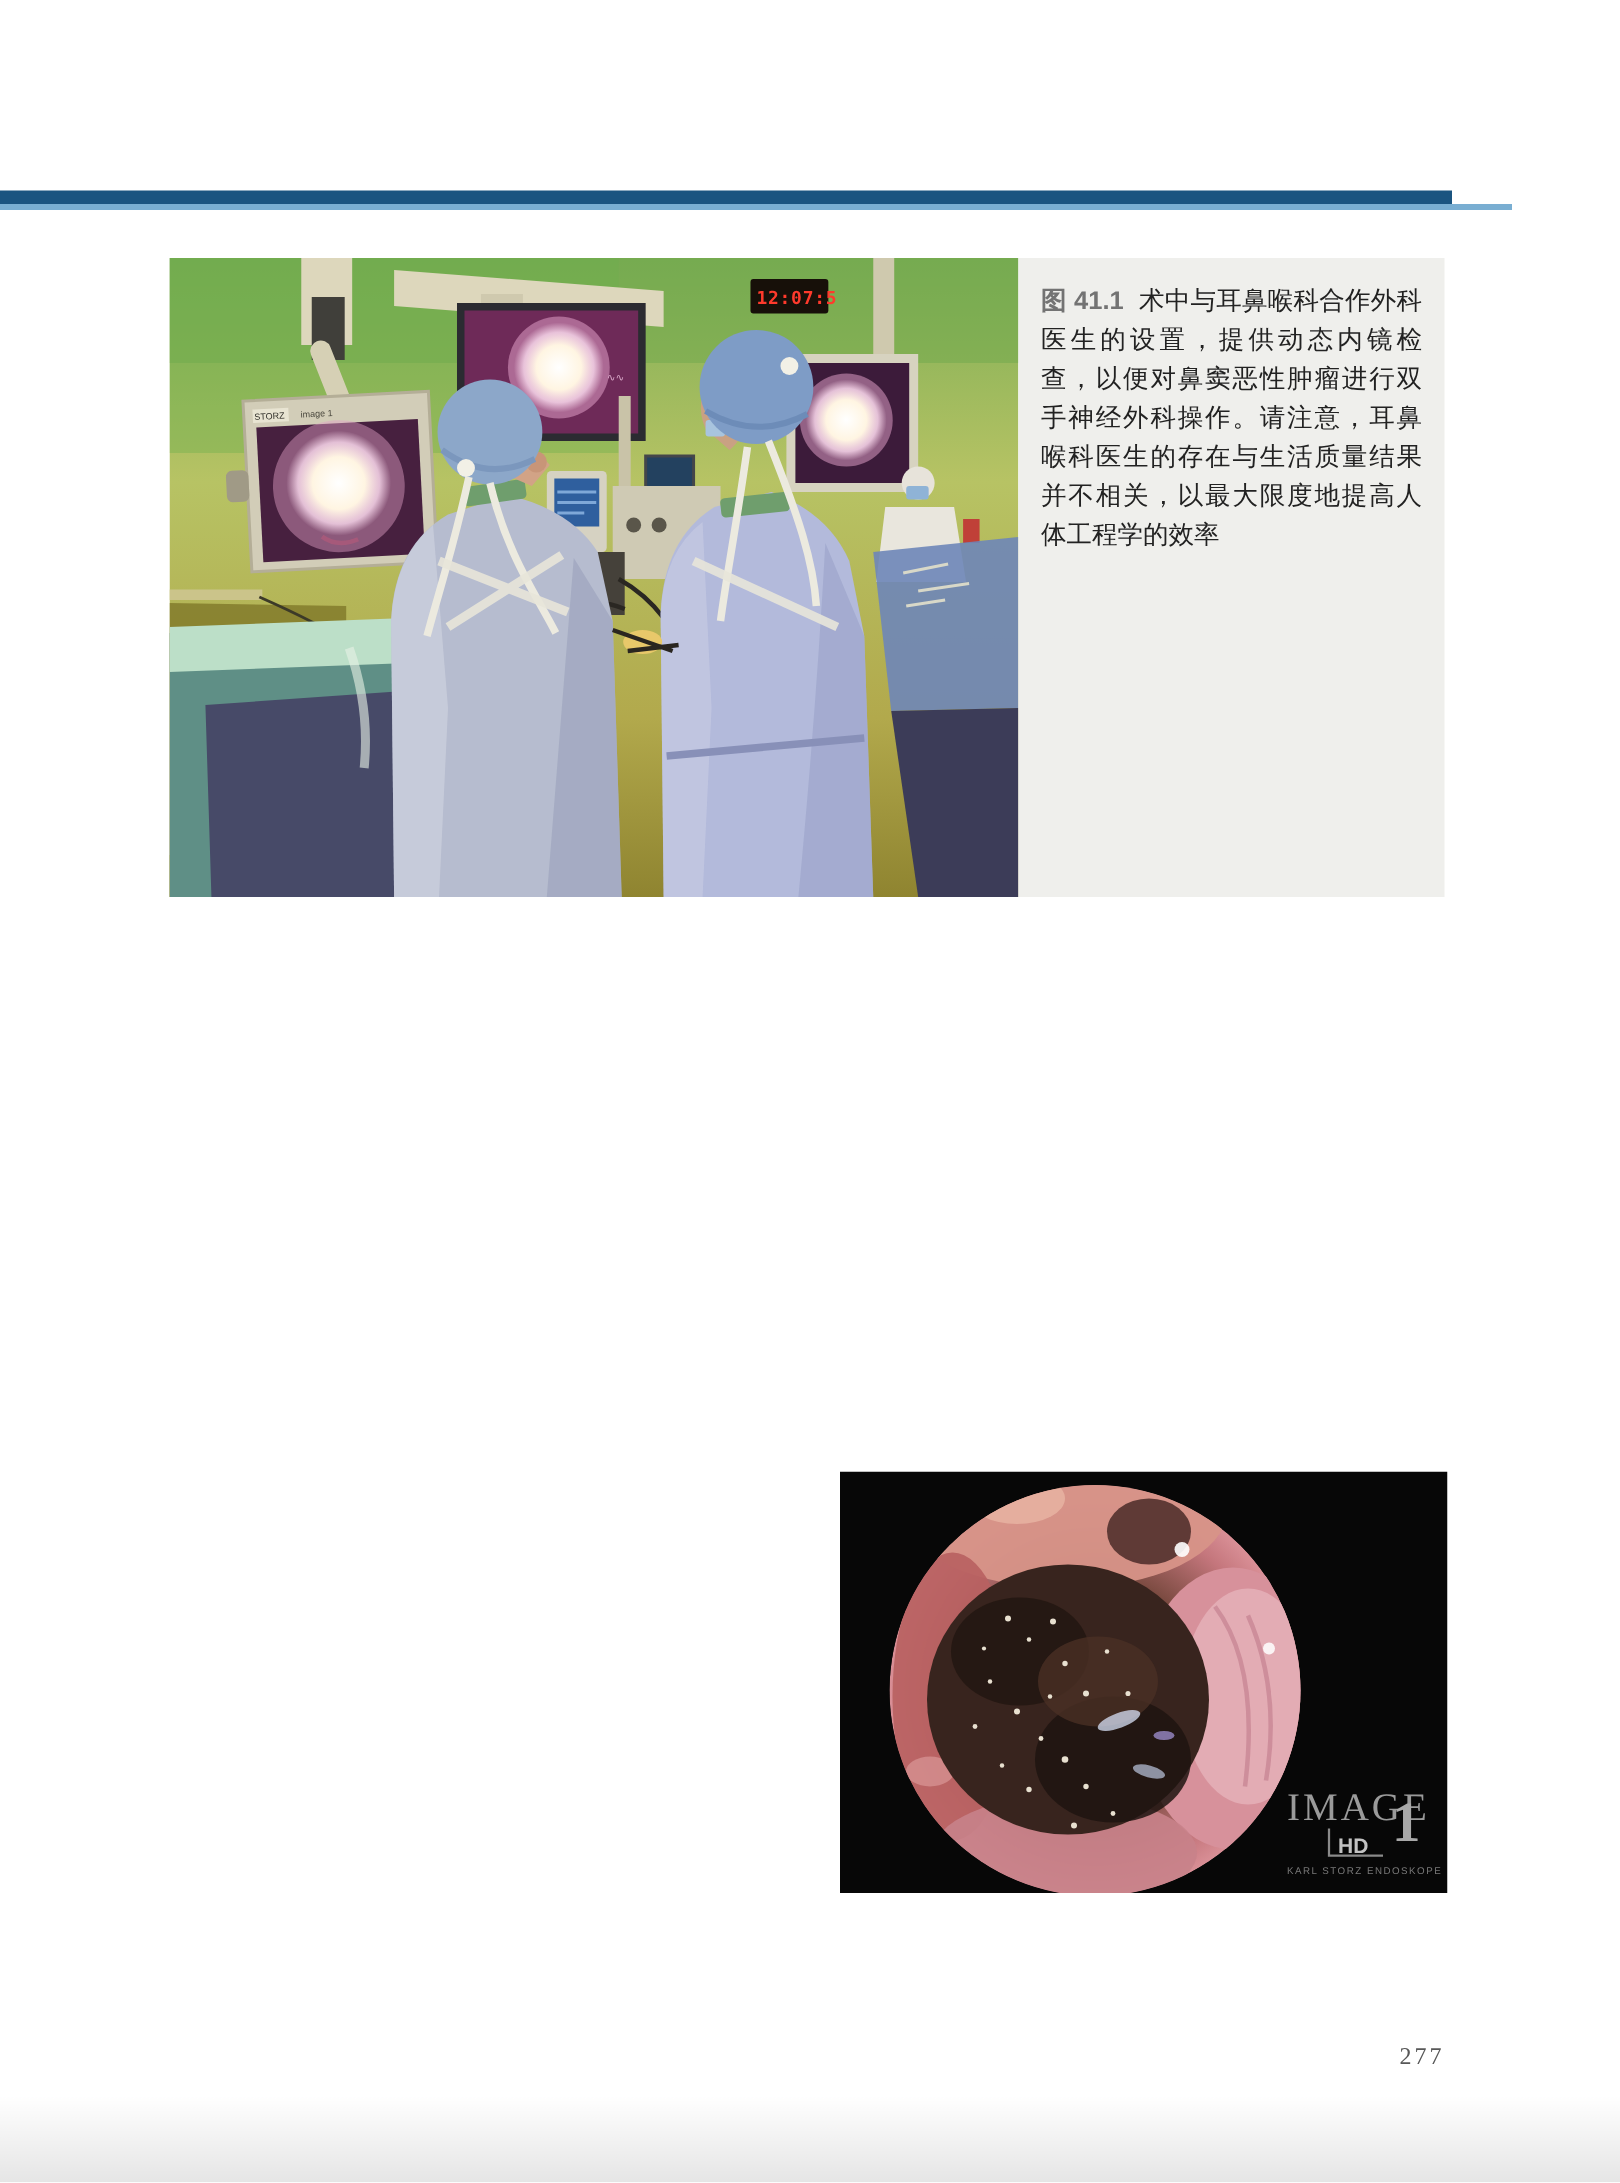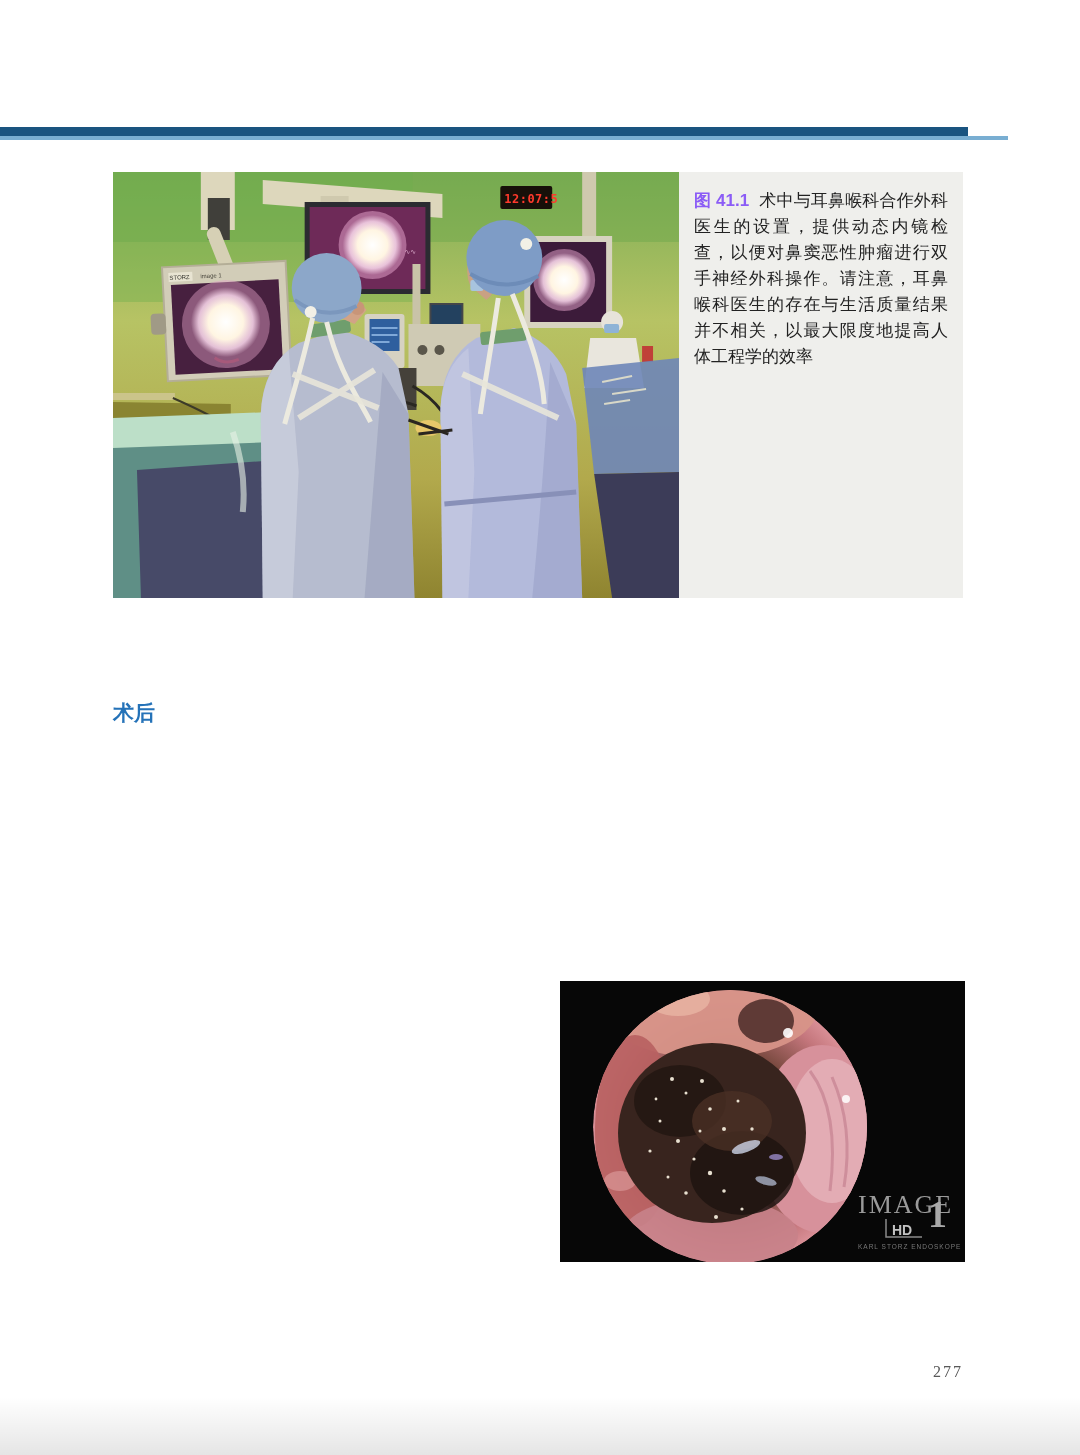--- a/index.html
+++ b/index.html
@@ -15,21 +15,21 @@
   }
   .rule-dark{position:absolute;top:127px;left:0;width:968px;height:9px;background:#1a5480;}
   .rule-light{position:absolute;top:136px;left:0;width:1008px;height:4px;background:#79aed2;}
   
   .fig1-photo{position:absolute;top:172px;left:113px;width:566px;height:426px;display:block;}
   .fig1-caption{
     position:absolute;top:172px;left:679px;width:284px;height:426px;box-sizing:border-box;
     background:#efefec;padding:16px 15px;
     font-size:17px;line-height:26px;text-align:justify;color:#222;
   }
-  .cap-label{font-family:"Liberation Sans","DejaVu Sans",sans-serif;font-weight:bold;margin-right:10px;color:#8b5cf6;}
+  .cap-label{font-family:"Liberation Sans","DejaVu Sans",sans-serif;font-weight:bold;margin-right:10px;color:#737373;}
   
   .col{position:absolute;width:426px;font-size:19.5px;line-height:29.5px;text-align:justify;color:#1b1b1b;}
   .col-left{top:652px;left:113px;}
   .col-right{top:652px;left:559px;}
   .col p{margin:0;}
   .p-indent{text-indent:2em;}
   .section-heading{
     margin:48px 0 12px 0;font-family:"Liberation Sans","DejaVu Sans",sans-serif;
     font-size:21px;line-height:26px;font-weight:bold;color:#2472b8;text-align:left;
   }
@@ -196,21 +196,20 @@
       <ellipse cx="316" cy="256" rx="13" ry="8" fill="#e8c86a"></ellipse>
       <path d="M296,248 l40,14 M306,262 l34,-4" stroke="#2a2620" stroke-width="3"></path>
     </g>
   </svg>
 
   <div class="fig1-caption">
     <span class="cap-label">图 41.1</span><span>术中与耳鼻喉科合作外科医生的设置，提供动态内镜检查，以便对鼻窦恶性肿瘤进行双手神经外科操作。请注意，耳鼻喉科医生的存在与生活质量结果并不相关，以最大限度地提高人体工程学的效率</span>
   </div>
 
   <div class="col col-left">
-    <h2 class="section-heading">术后</h2>
   </div>
 
 
   <svg class="fig2-photo" viewBox="0 0 405 281" preserveAspectRatio="none">
     <defs>
       <radialGradient id="endoBase">
         <stop offset="0" stop-color="#6a4438"></stop>
           <stop offset="0.55" stop-color="#7a4a40"></stop>
         <stop offset="0.85" stop-color="#c4767c"></stop>
           <stop offset="1" stop-color="#d98f96"></stop>

